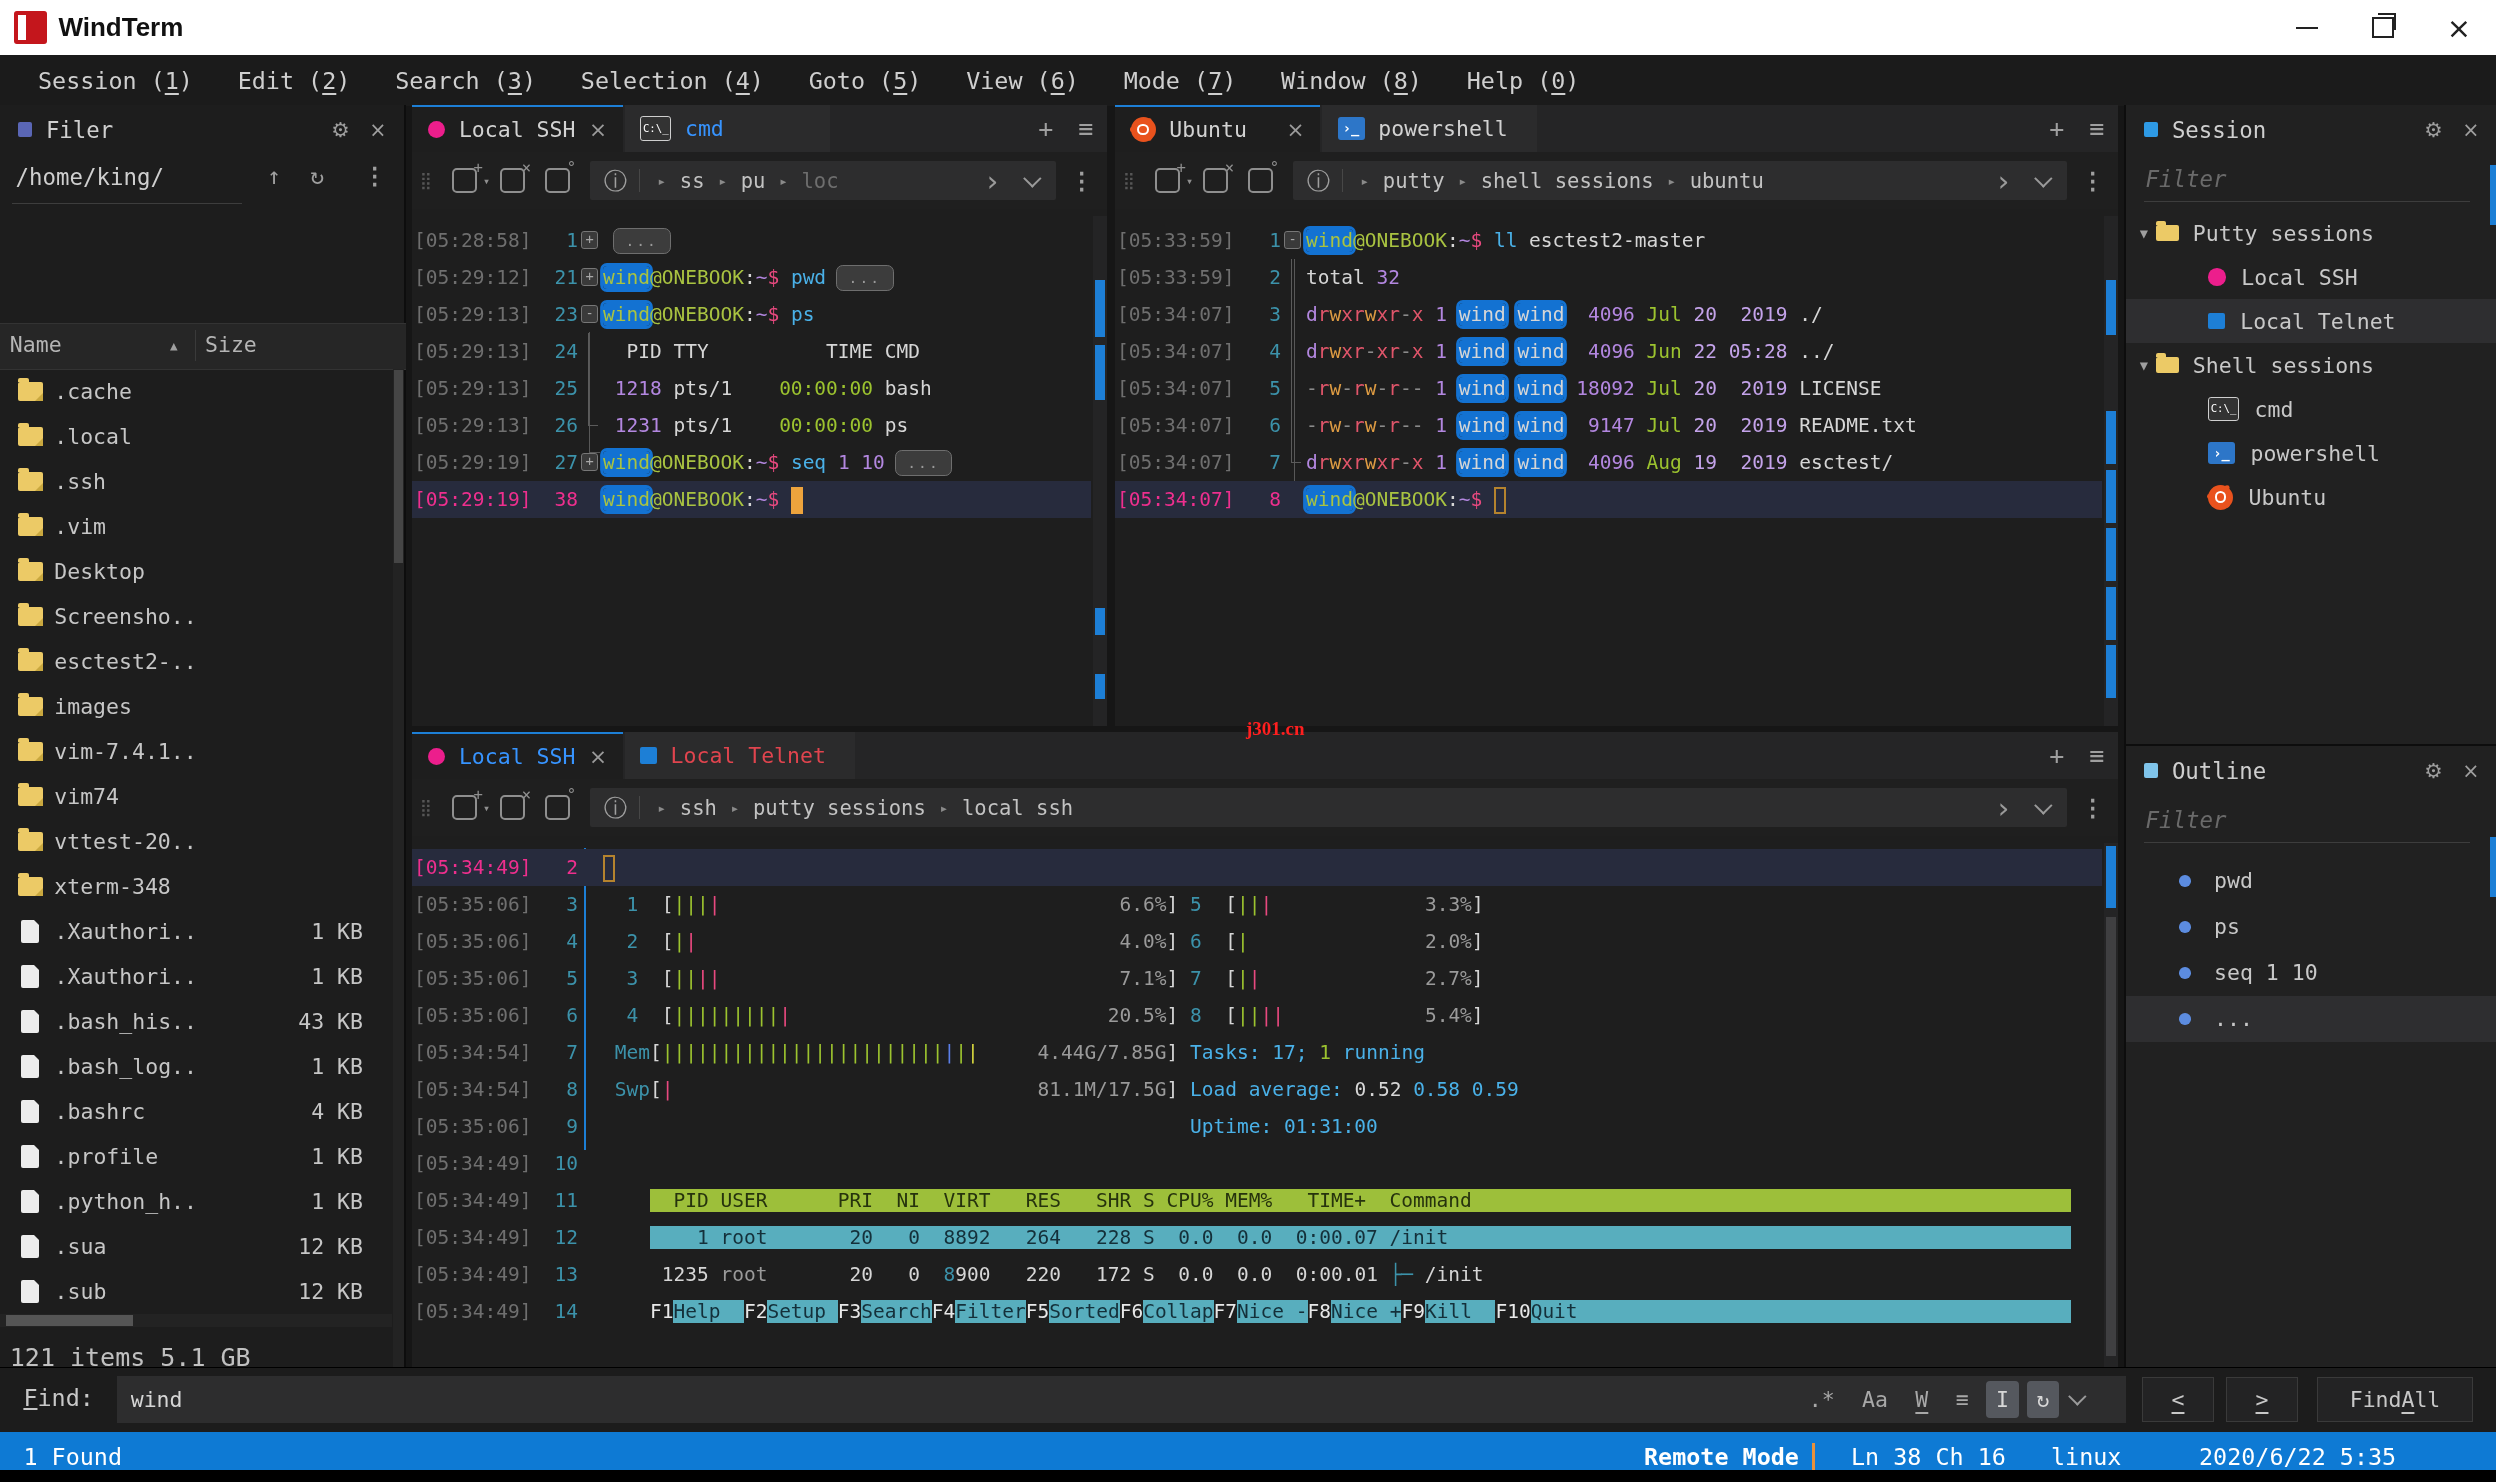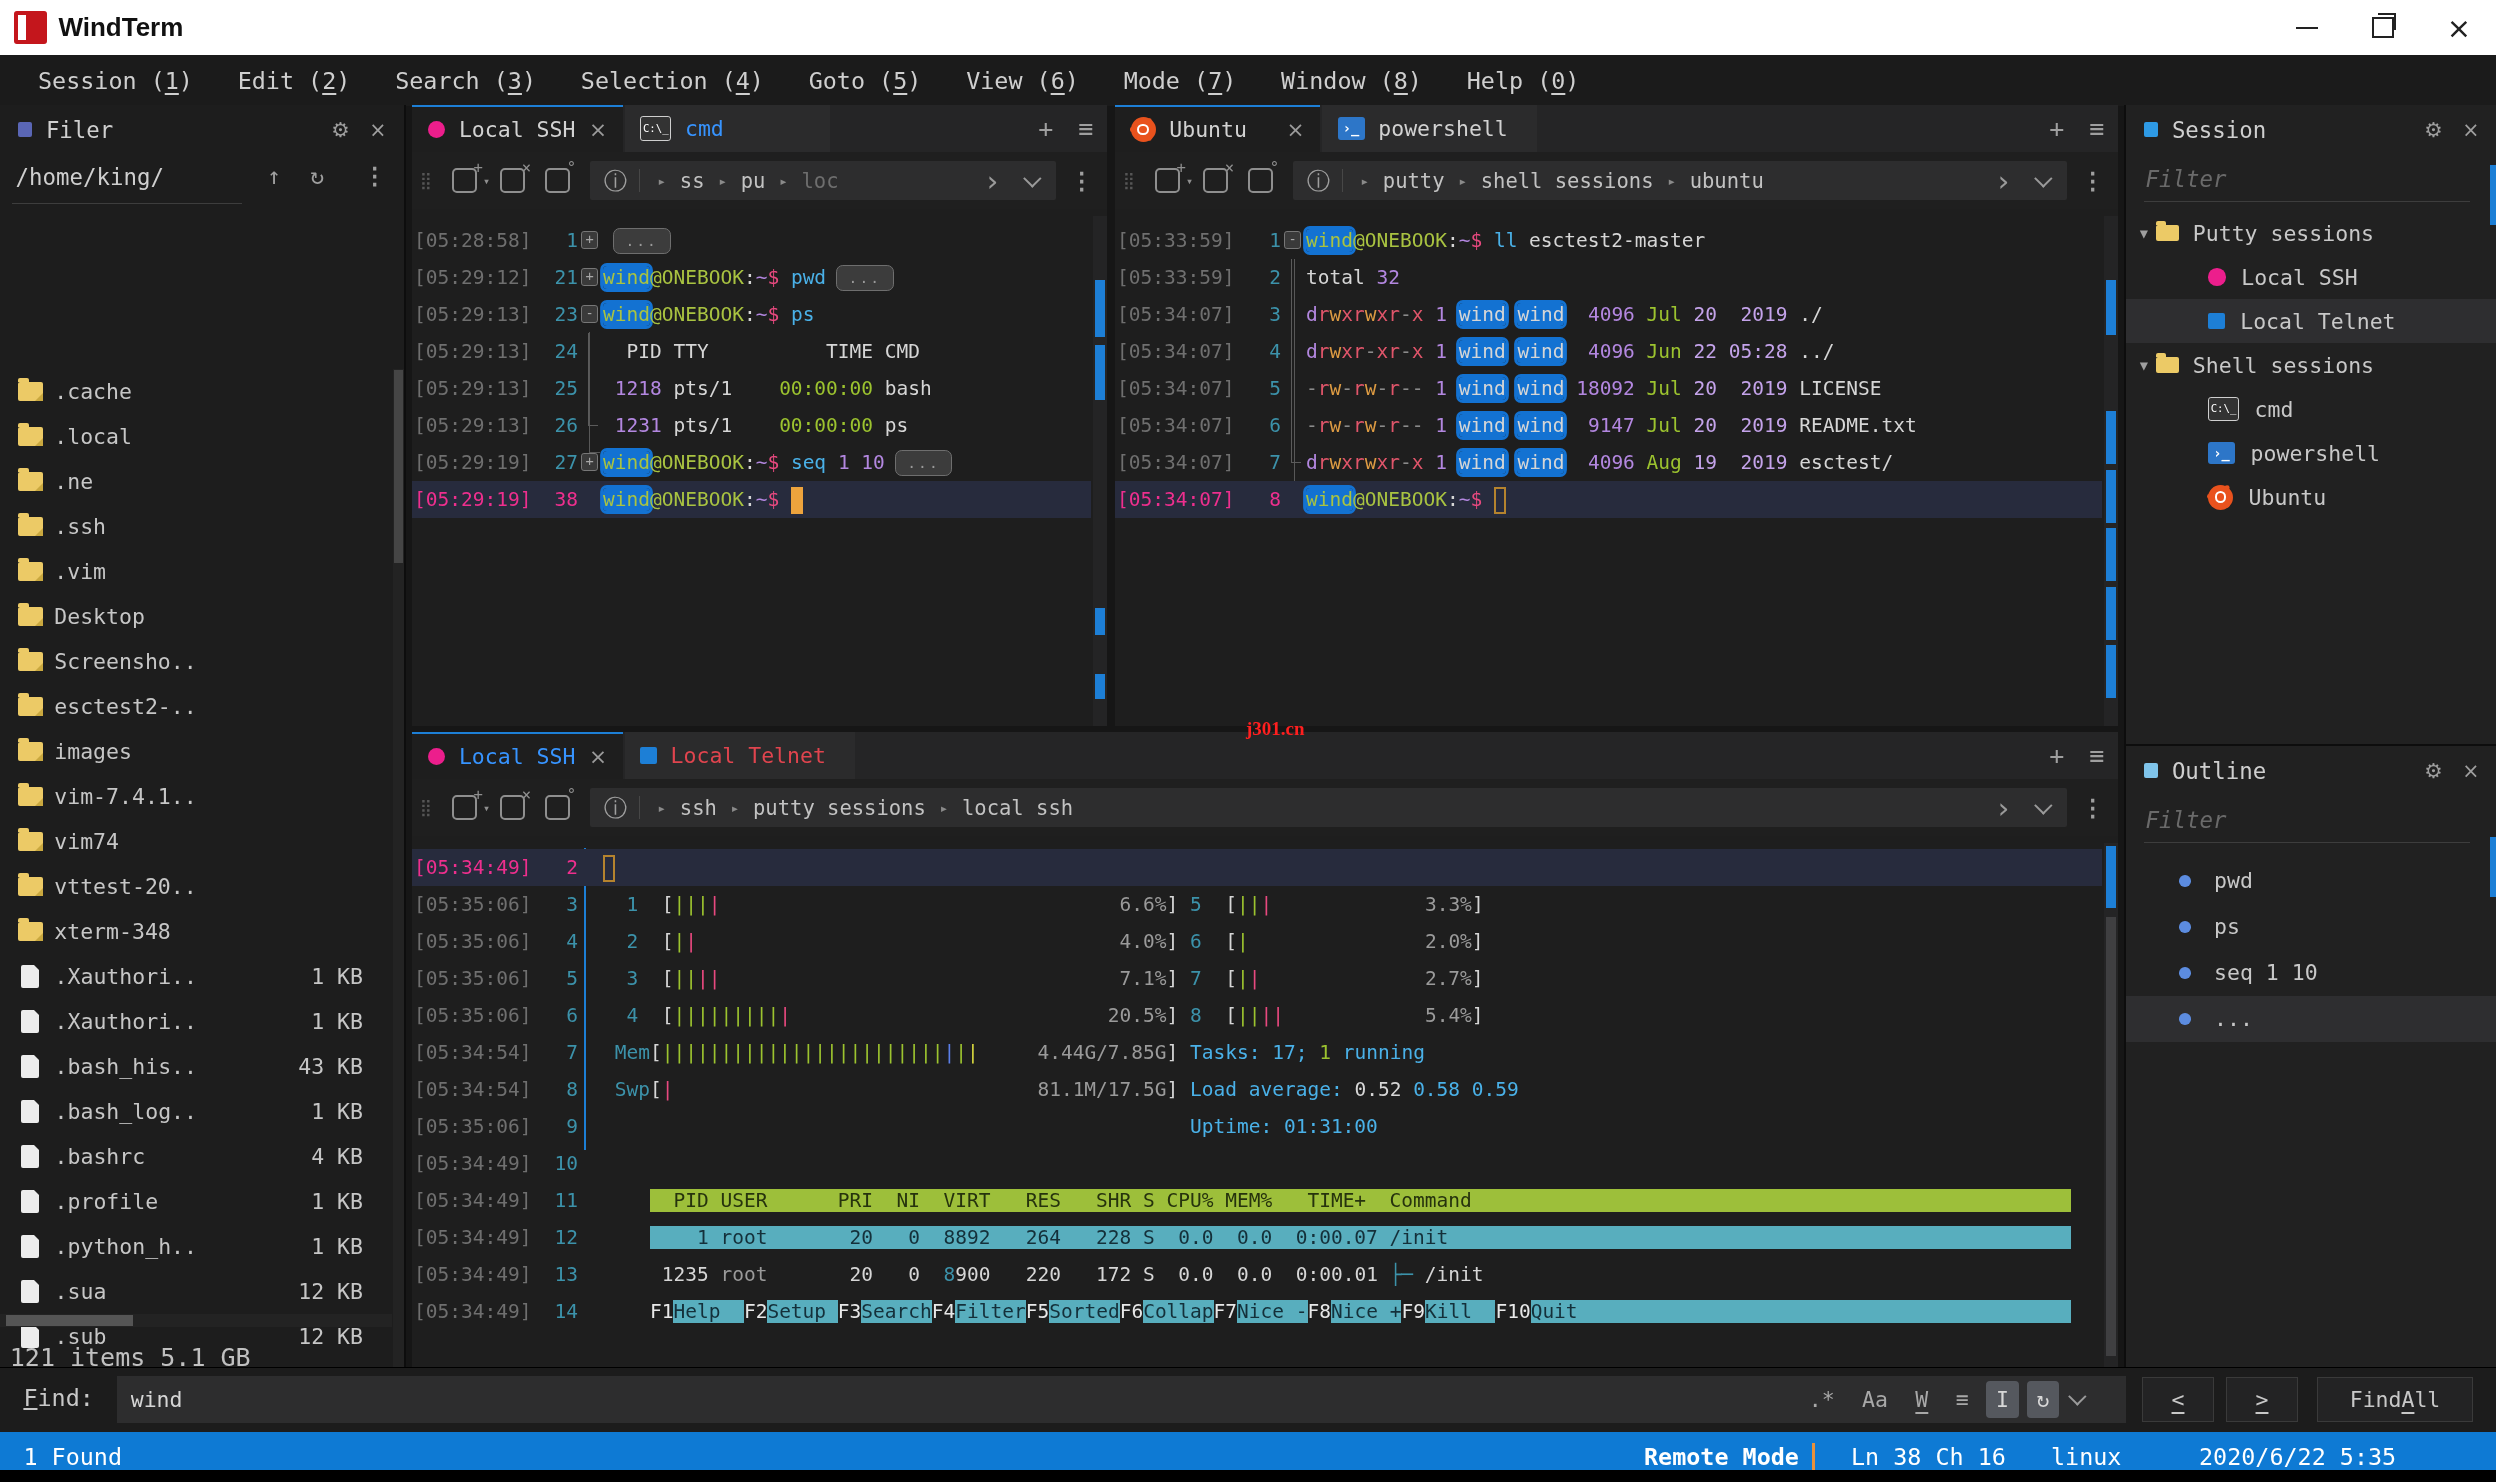--- a/index.html
+++ b/index.html
@@ -191,34 +191,35 @@
       <span class="head-ico" style="margin-left:auto">⚙</span>
       <span class="head-ico" style="margin:0 17.6px 0 19.5px">×</span>
     </div>
     <div class="filer-path-row">
       <span class="filer-path">/home/king/</span>
       <span class="ul"></span>
       <span class="path-ico" style="left:267px">↑</span>
       <span class="path-ico" style="left:310px">↻</span>
       <span class="path-ico" style="left:363px;font-weight:bold">⋮</span>
     </div>
+    <div class="filer-cols">
+      <span class="col-name">Name</span>
+      <span class="sort-arrow">▲</span>
+      <span class="col-div"></span>
+      <span class="col-size">Size</span>
+    </div>
     <div class="filer-list">
         <div class="frow">
           <span class="folder-ico"></span>
           <span class="fname">.cache</span>
           <span class="fsize"></span>
         </div>
         <div class="frow">
           <span class="folder-ico"></span>
           <span class="fname">.local</span>
-          <span class="fsize"></span>
-        </div>
-        <div class="frow">
-          <span class="folder-ico"></span>
-          <span class="fname">.ne</span>
           <span class="fsize"></span>
         </div>
         <div class="frow">
           <span class="folder-ico"></span>
           <span class="fname">.ssh</span>
           <span class="fsize"></span>
         </div>
         <div class="frow">
           <span class="folder-ico"></span>
           <span class="fname">.vim</span>

